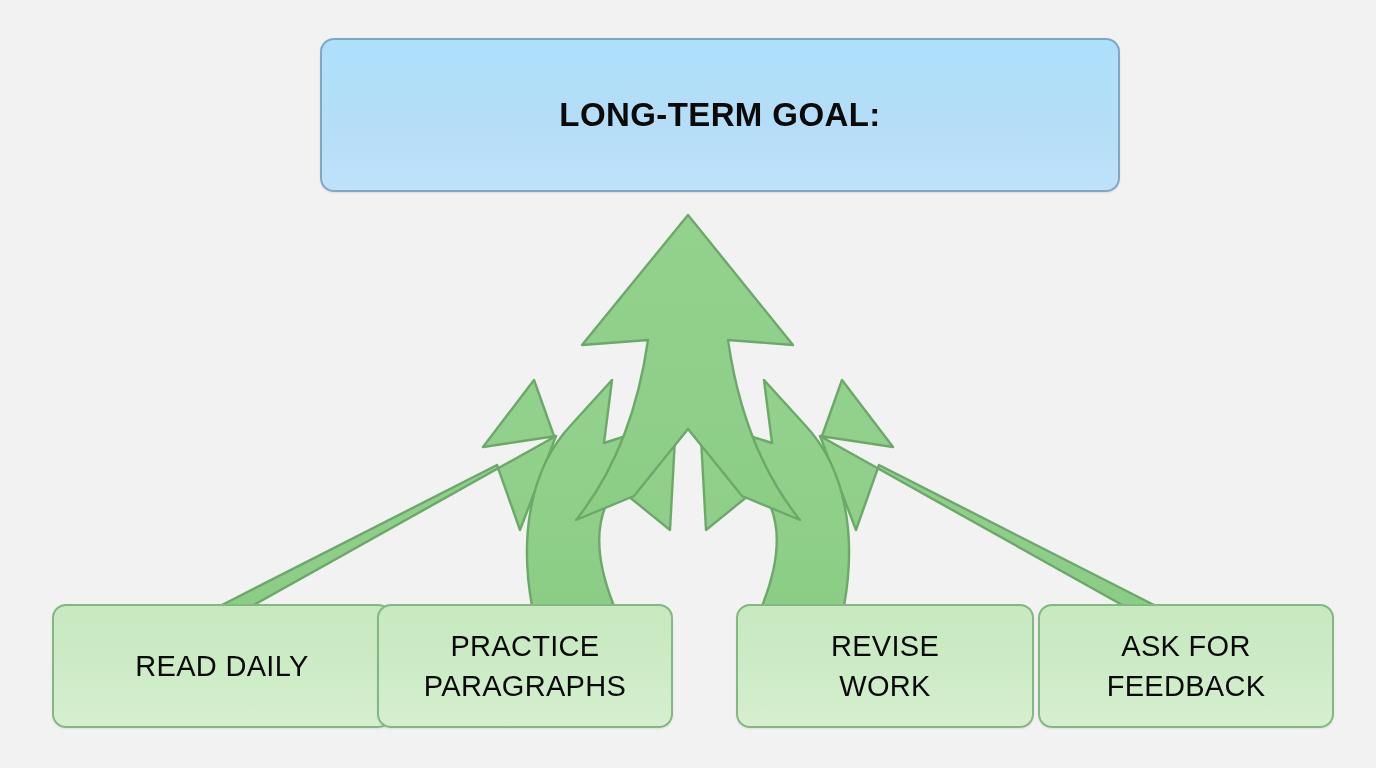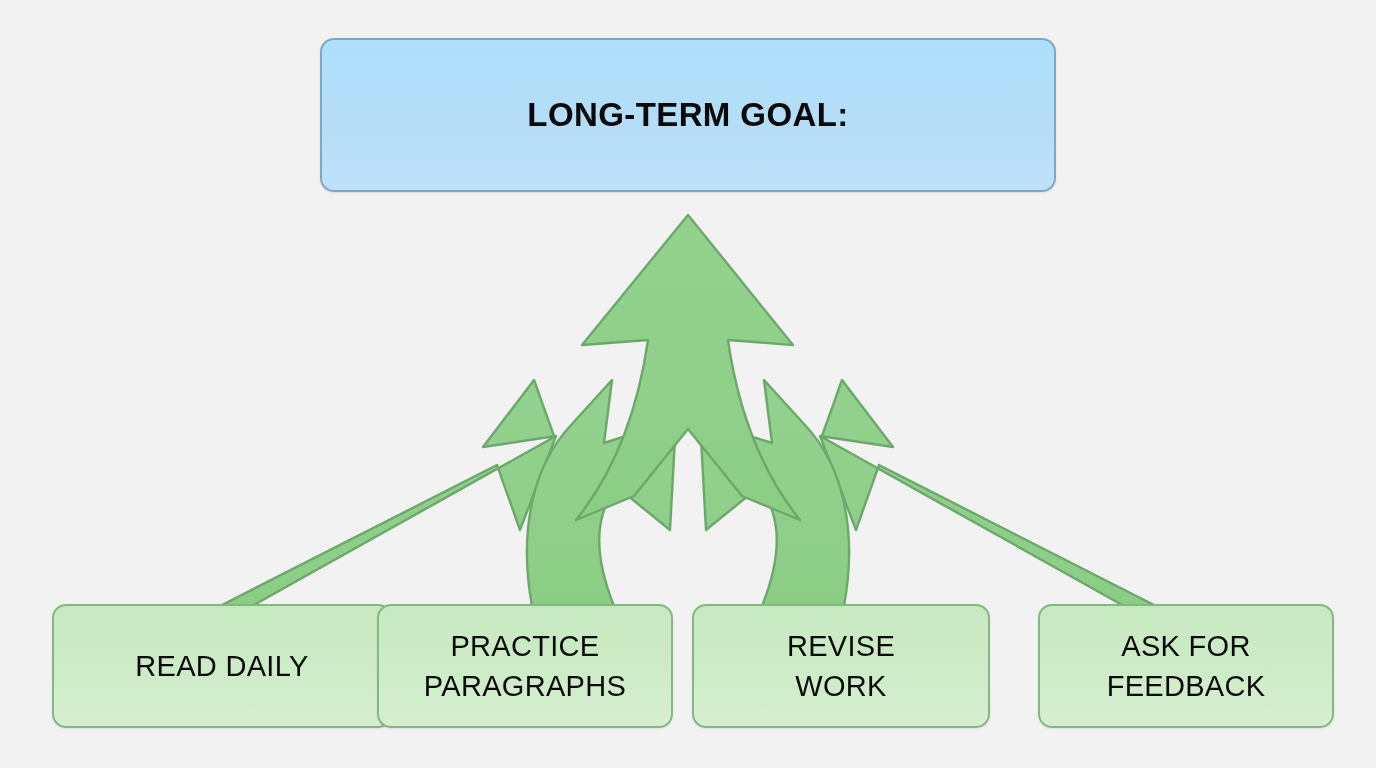--- a/index.html
+++ b/index.html
@@ -31,21 +31,21 @@
     width: 1376px;
     height: 768px;
     z-index: 1;
   }
 
   
   #goal-box {
     position: absolute;
     left: 320px;
     top: 38px;
-    width: 736px;
+    width: 800px;
     height: 154px;
     box-sizing: border-box;
     border: 2px solid #7fa8c4;
     border-radius: 14px;
     background: linear-gradient(180deg, #ade0fb 0%, #b5ddf7 55%, #bfe2fa 100%);
     box-shadow: 0 1px 2px rgba(0,0,0,0.10);
     display: flex;
     flex-direction: column;
     align-items: center;
     justify-content: center;
@@ -86,21 +86,21 @@
     font-size: 29px;
     line-height: 40px;
     font-weight: 400;
     text-align: center;
     letter-spacing: 0.3px;
     white-space: pre-line;
   }
 
   #action-box-0 { left: 52px;   width: 340px; }
   #action-box-1 { left: 377px;  width: 296px; }
-  #action-box-2 { left: 692px;  width: 298px; }
+  #action-box-2 { left: 736px;  width: 298px; }
   #action-box-3 { left: 1027px; width: 296px; margin-left: 11px; }
 </style>
 </head>
 <body>
 
 <div id="stage">
 
   <svg id="arrow-layer" viewBox="0 0 1376 768">
     <defs>
       <linearGradient id="arrowGrad" x1="0" y1="0" x2="0" y2="1">

